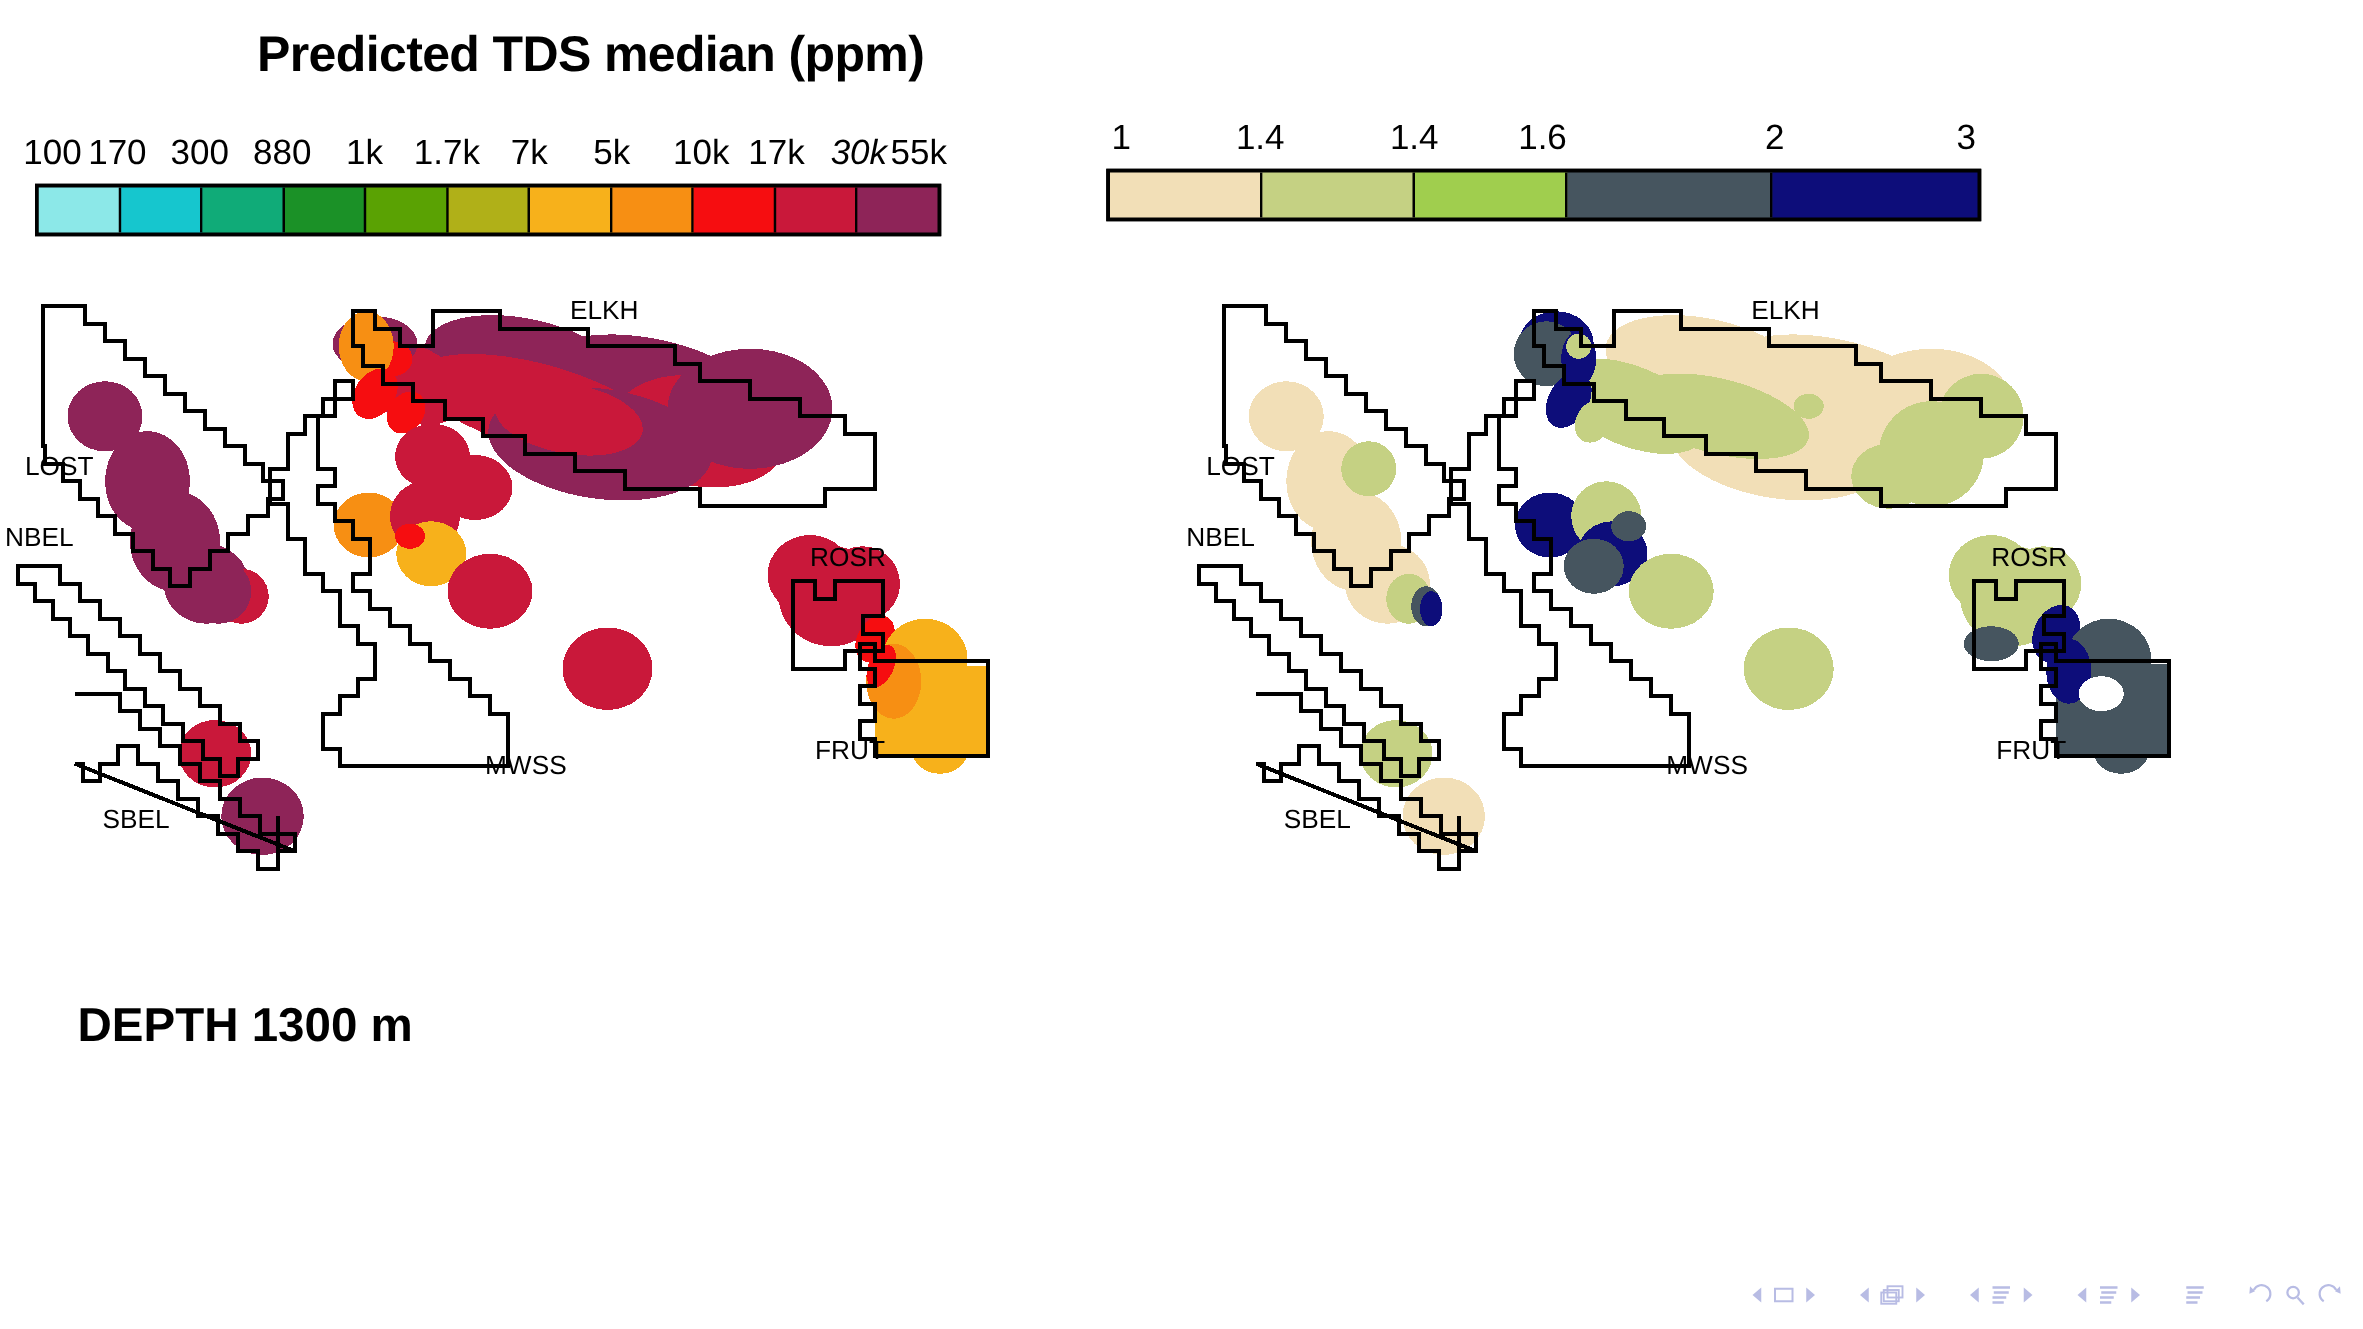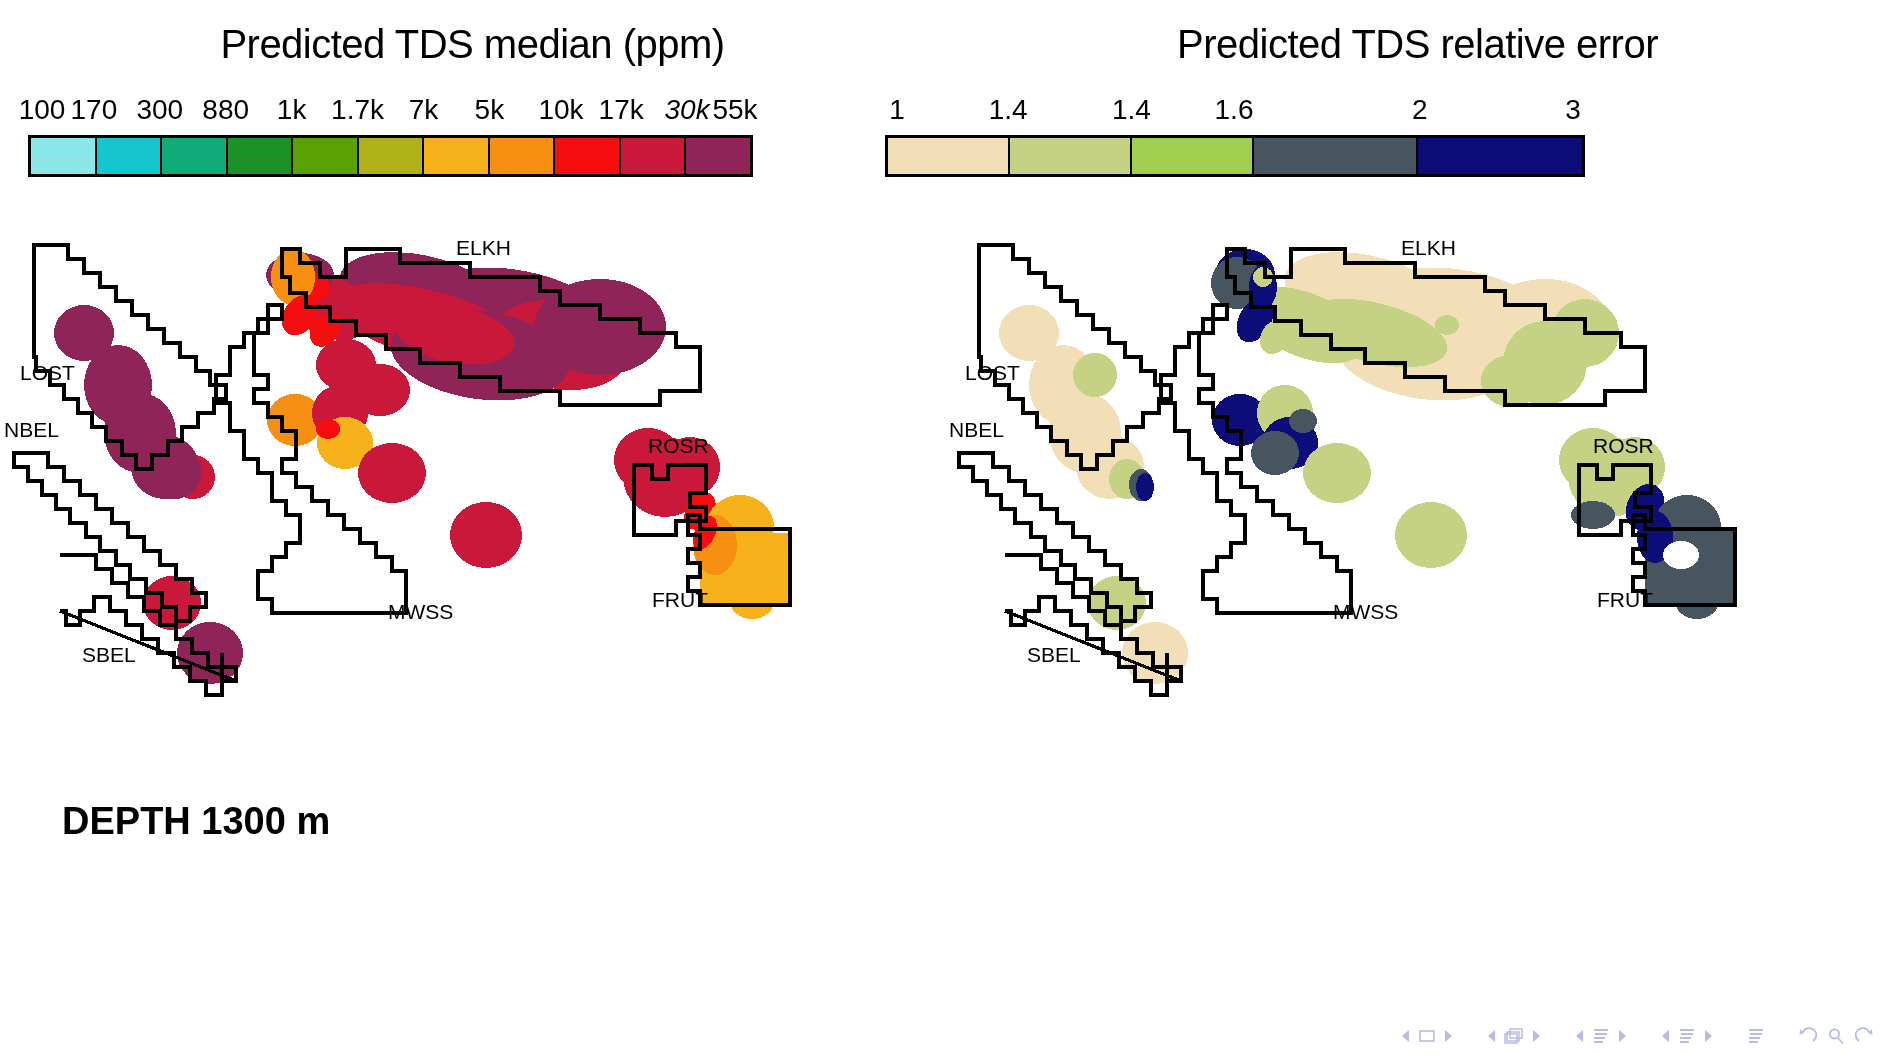--- a/index.html
+++ b/index.html
@@ -24,21 +24,21 @@
   #panel-left  { left: 0; }
   #panel-right { left: 945px; }
 
   .panel-title {
     position: absolute;
     top: 22px;
     left: 0;
     width: 945px;
     text-align: center;
     font-size: 40px;
-    font-weight: normal;
+    font-weight: bold;
     letter-spacing: -0.5px;
     white-space: nowrap;
   }
 
   
   .cbar-wrap {
     position: absolute;
     top: 95px;
     height: 80px;
   }
@@ -122,21 +122,21 @@
   #nav-symbols .nav-gap { width: 14px; }
   .nav-ico { display: block; }
 </style>
 </head>
 <body>
 
 <div class="panel" id="panel-left">
 
   <div class="panel-title">Predicted TDS median (ppm)</div>
 
-  <div class="cbar-wrap" style="left:28px; width:725px;">
+  <div class="cbar-wrap" style="left:28px; width:725px;margin-top:12px;">
     <div class="cbar-ticks" id="ticks-left">
         <span class="cbar-tick" style="left: 14px;">100</span>
         <span class="cbar-tick" style="left: 65.9091px;">170</span>
         <span class="cbar-tick" style="left: 131.818px;">300</span>
         <span class="cbar-tick" style="left: 197.727px;">880</span>
         <span class="cbar-tick" style="left: 263.636px;">1k</span>
         <span class="cbar-tick" style="left: 329.545px;">1.7k</span>
         <span class="cbar-tick" style="left: 395.455px;">7k</span>
         <span class="cbar-tick" style="left: 461.364px;">5k</span>
         <span class="cbar-tick" style="left: 533px;">10k</span>
@@ -268,21 +268,20 @@
          L700,320 L688,320 Z"></path>
     <text class="field-label" x="652" y="392">FRUT</text>
   </svg>
   </div>
 
   <div id="depth-label">DEPTH 1300 m</div>
 </div>
 
 <div class="panel" id="panel-right">
 
-  <div class="panel-title">Predicted TDS relative error</div>
 
   <div class="cbar-wrap" style="left:-60px; width:700px; margin-left:0;">
     <div class="cbar-ticks" id="ticks-right">
         <span class="cbar-tick" style="left: 12px;">1</span>
         <span class="cbar-tick" style="left: 123.2px;">1.4</span>
         <span class="cbar-tick" style="left: 246.4px;">1.4</span>
         <span class="cbar-tick" style="left: 349px;">1.6</span>
         <span class="cbar-tick" style="left: 534.8px;">2</span>
         <span class="cbar-tick" style="left: 688px;">3</span>
       </div>

